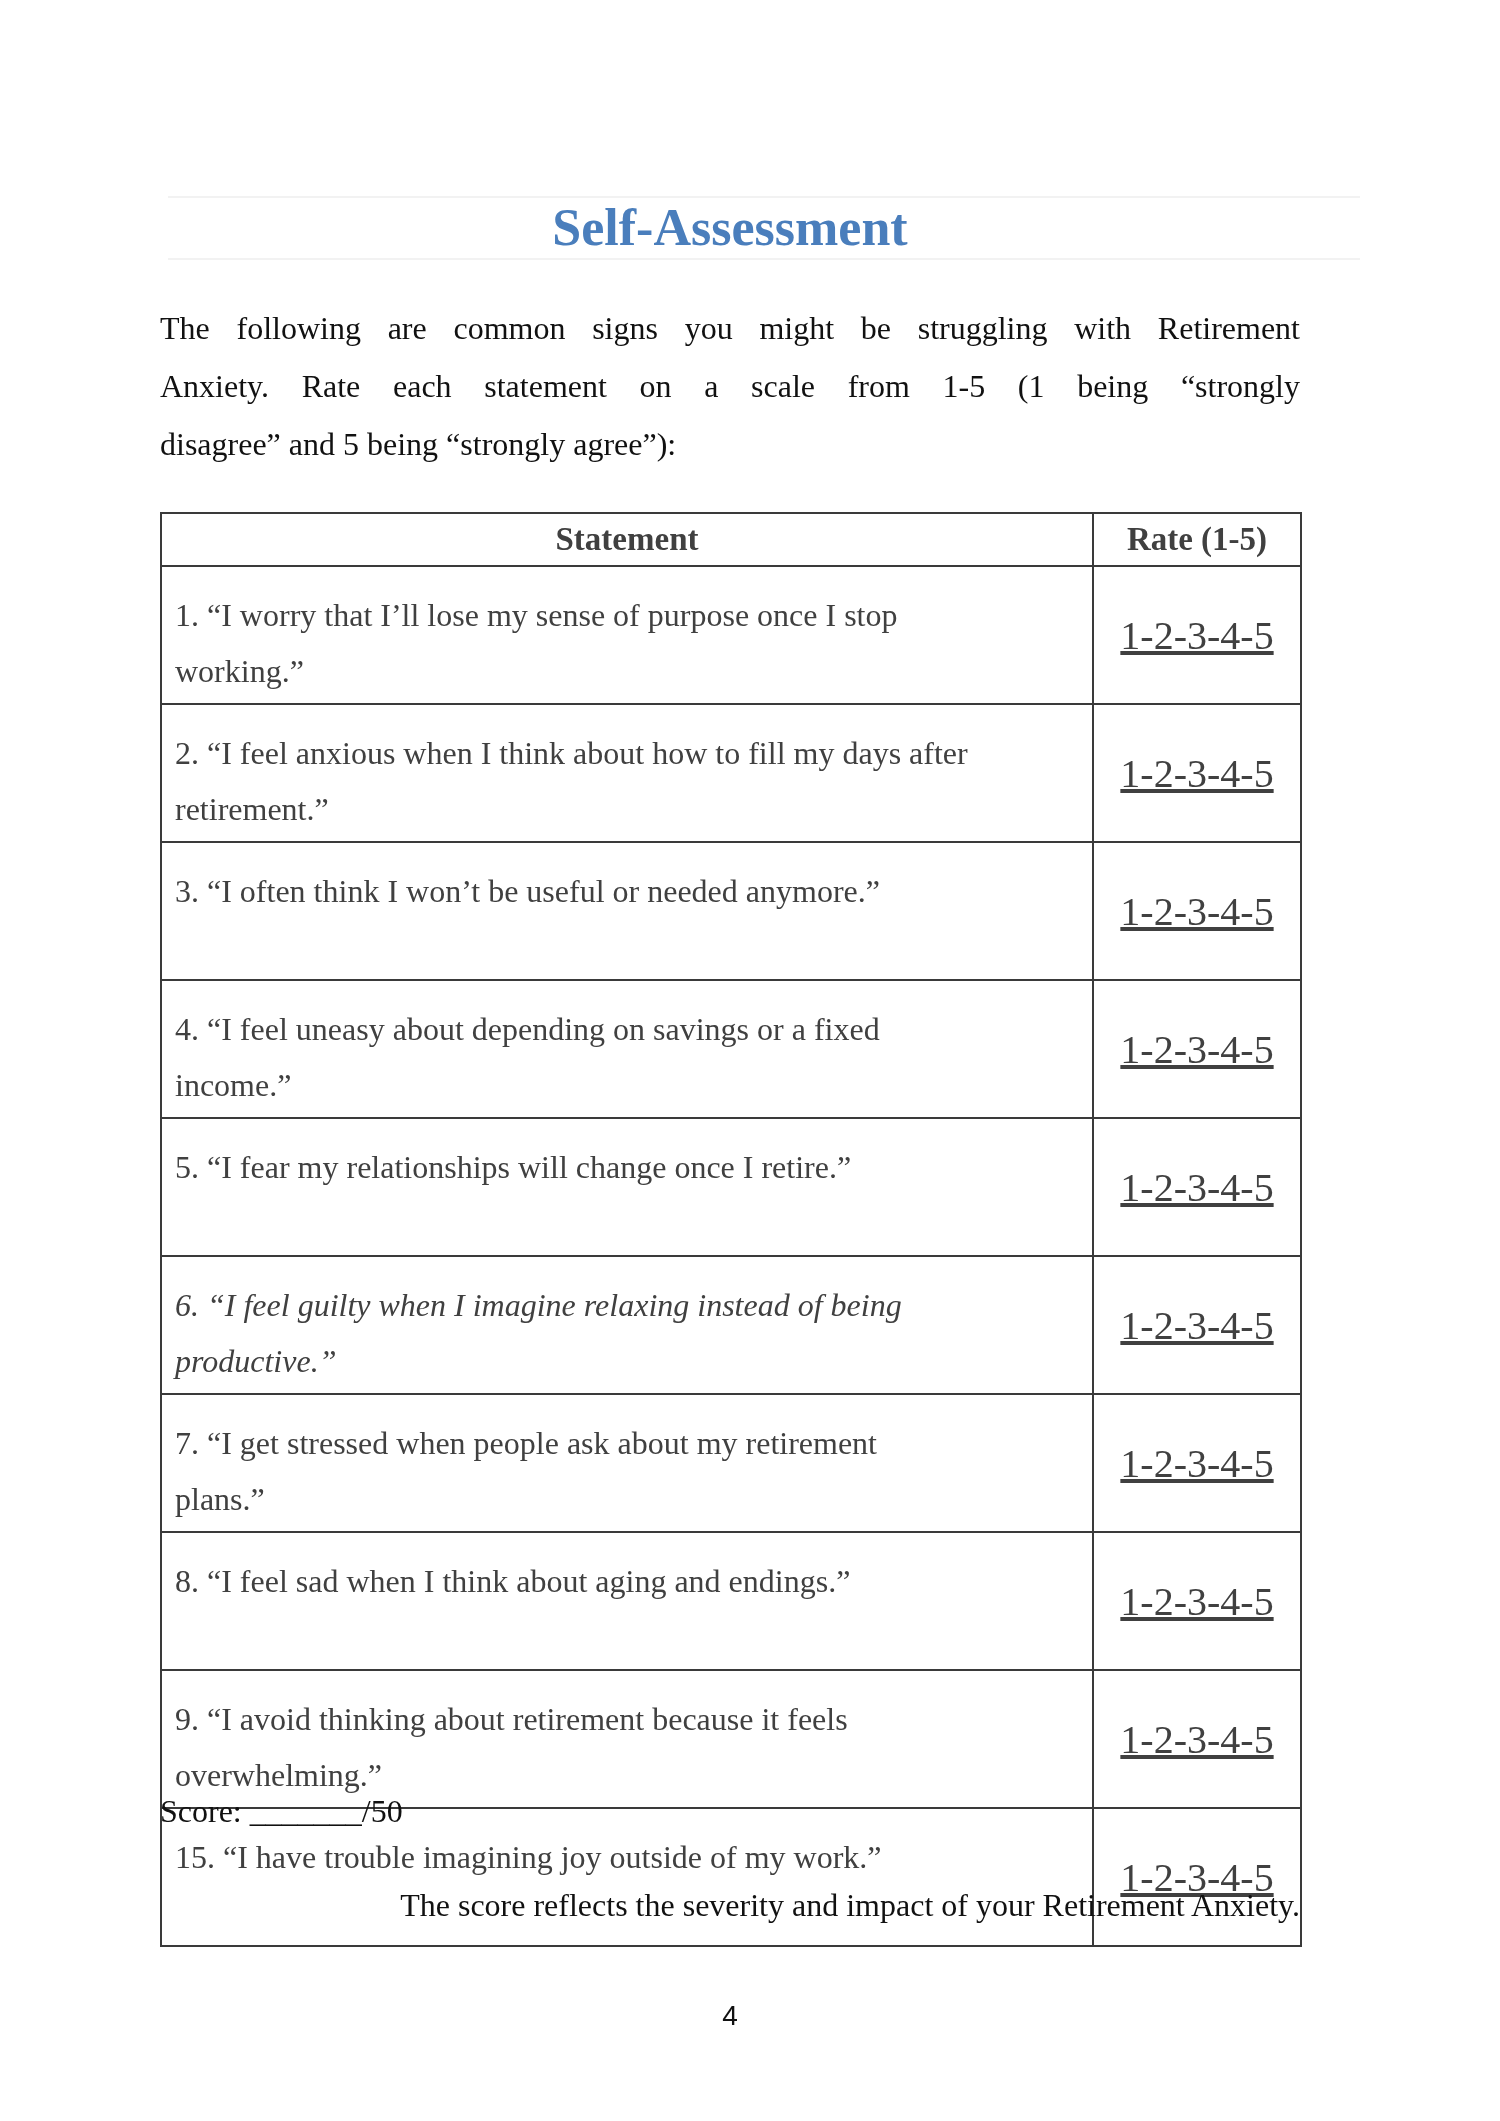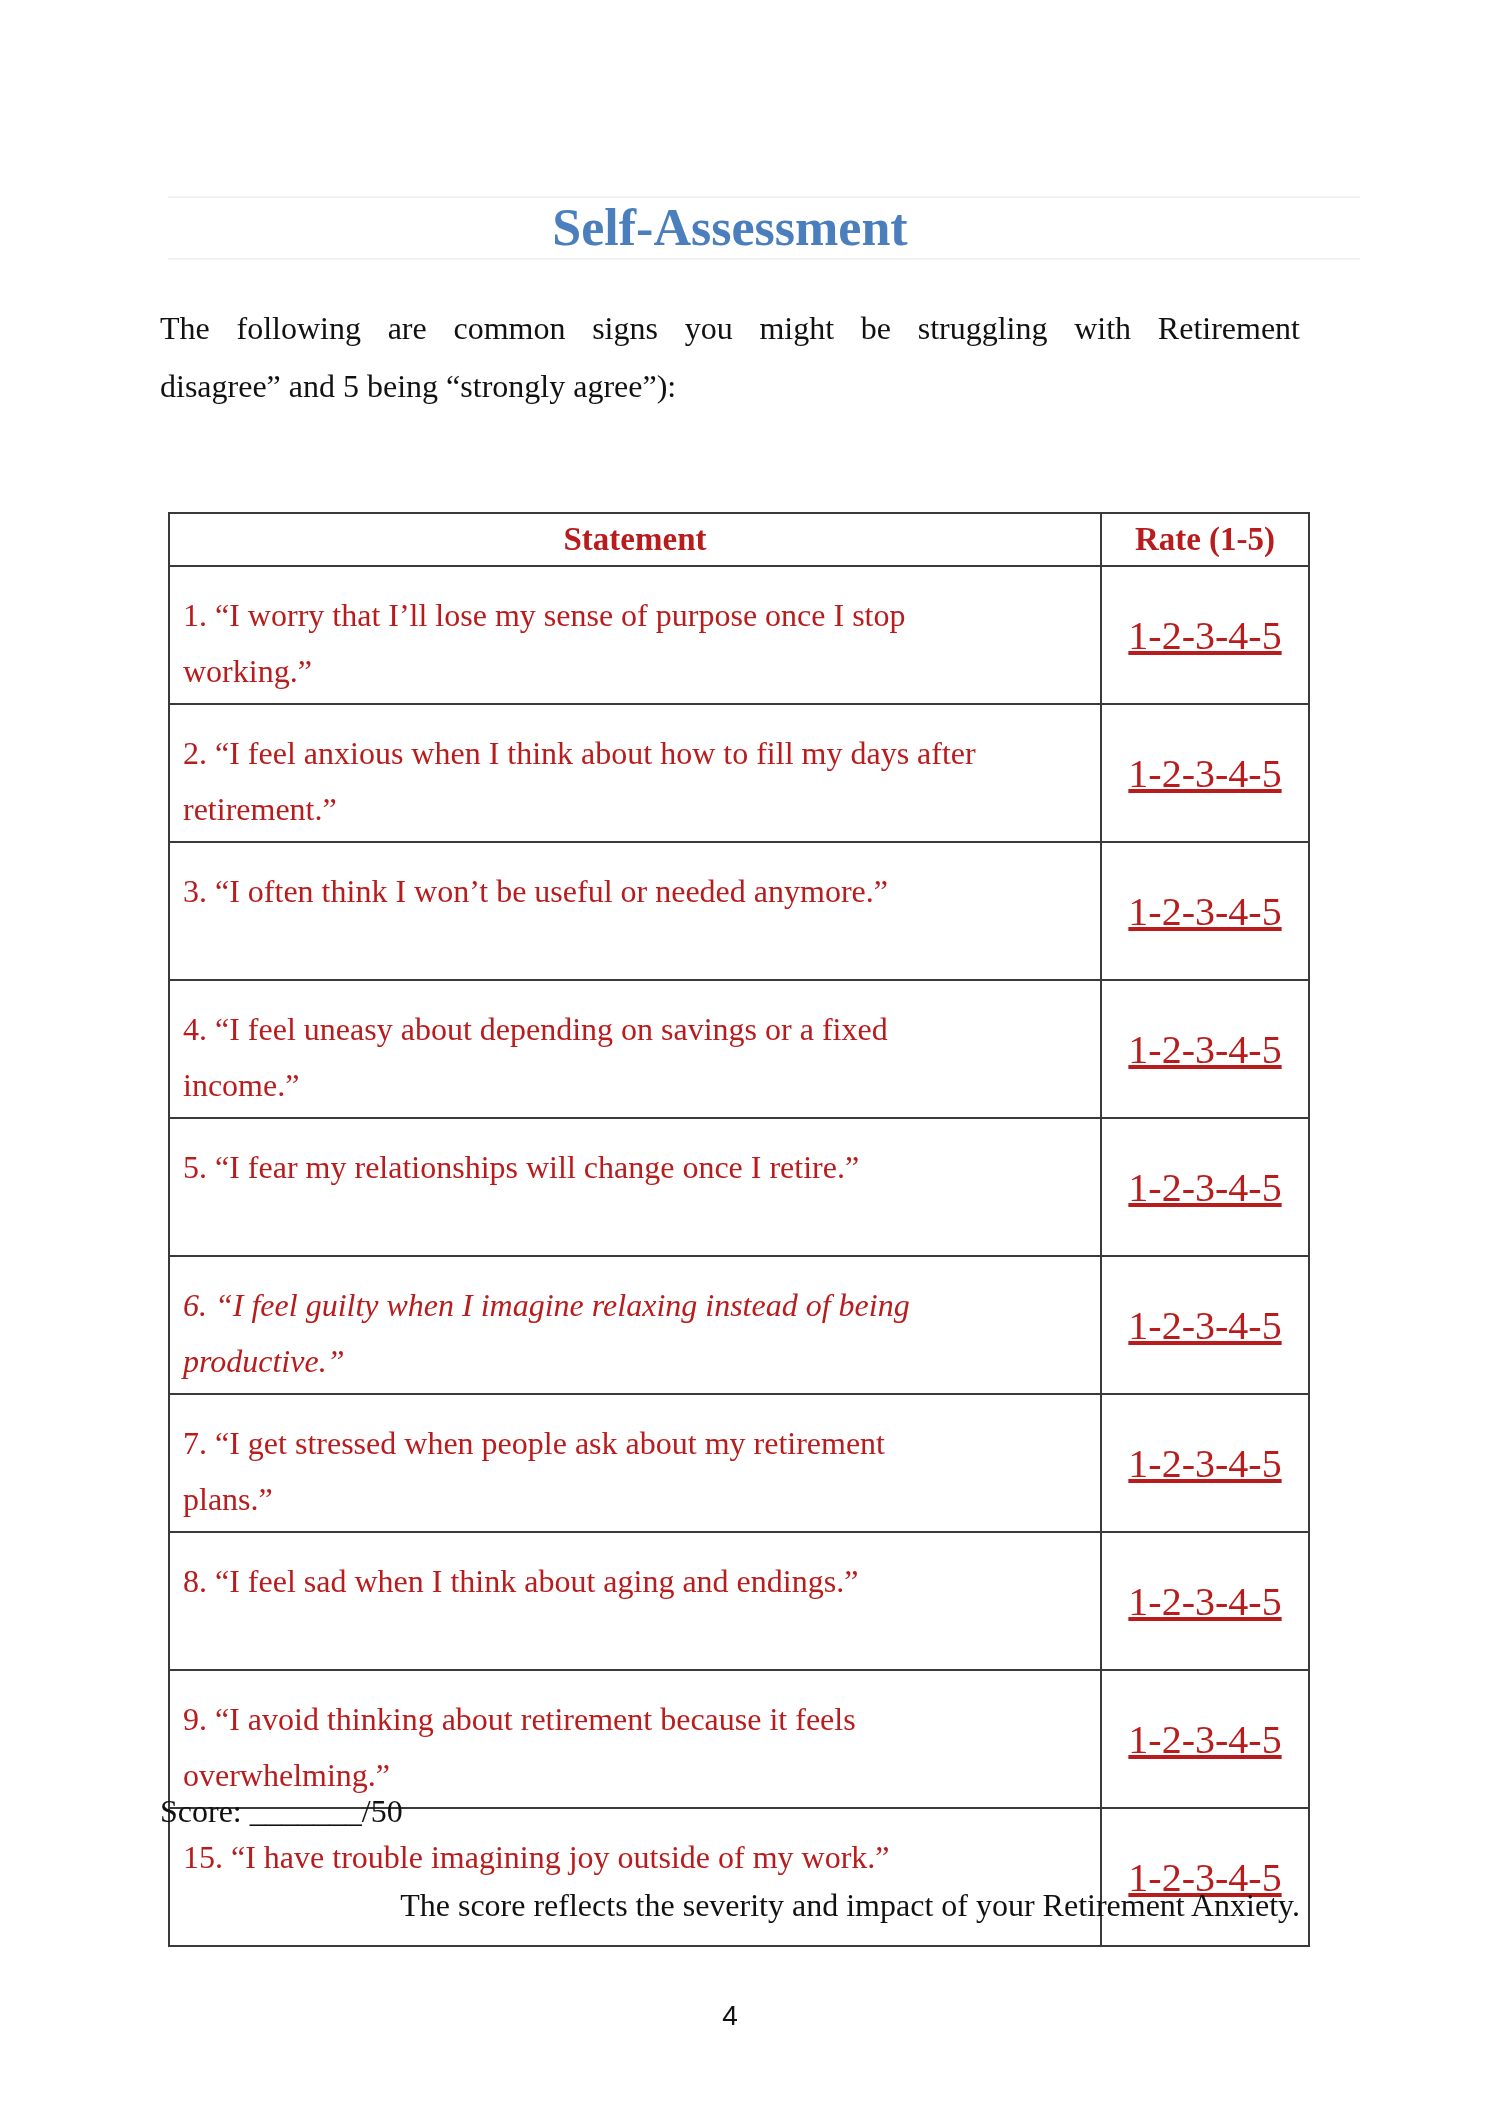--- a/index.html
+++ b/index.html
@@ -30,23 +30,23 @@
   .intro-line {
     height:58px; line-height:58px;
     white-space:nowrap;
   }
   .intro-line.justified {
     white-space:normal;
     text-align:justify;
     text-align-last:justify;
   }
   table.assessment-table {
-    position:absolute; left:168px; top:512px; width:1140px;
+    position:absolute; left:160px; top:512px; width:1140px;
     border-collapse:collapse; table-layout:fixed;
-    font-size:32px; color:#b91c1c;
+    font-size:32px; color:#404040;
   }
   .assessment-table col.c-statement { width:932px; }
   .assessment-table col.c-rate { width:208px; }
   .assessment-table th, .assessment-table td {
     border:2px solid #3a3a3a;
   }
   .assessment-table th {
     height:51px;
     font-size:33px; font-weight:bold;
     text-align:center; vertical-align:middle;
@@ -85,20 +85,21 @@
 
 <div class="page">
 
   <div class="title-rule rule-top"></div>
   <div class="title-rule rule-bottom"></div>
 
   <h1 class="page-title" style="color: rgb(74, 126, 188);">Self-Assessment</h1>
 
   <div class="intro">
     <div class="intro-line justified">The following are common signs you might be struggling with Retirement</div>
+    <div class="intro-line justified">Anxiety. Rate each statement on a scale from 1-5 (1 being “strongly</div>
     <div class="intro-line">disagree” and 5 being “strongly agree”):</div>
   </div>
 
   <table class="assessment-table">
     <colgroup>
         <col class="c-statement">
         <col class="c-rate">
       </colgroup>
     <tbody>
         <tr>

